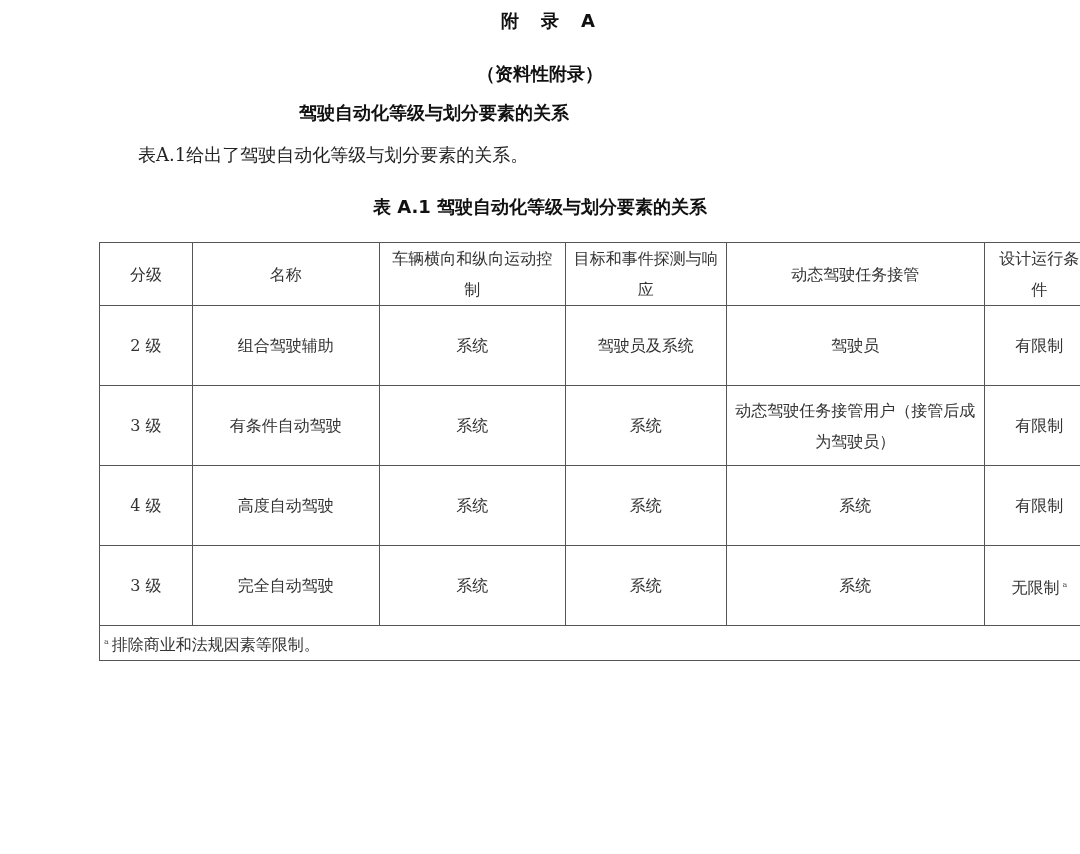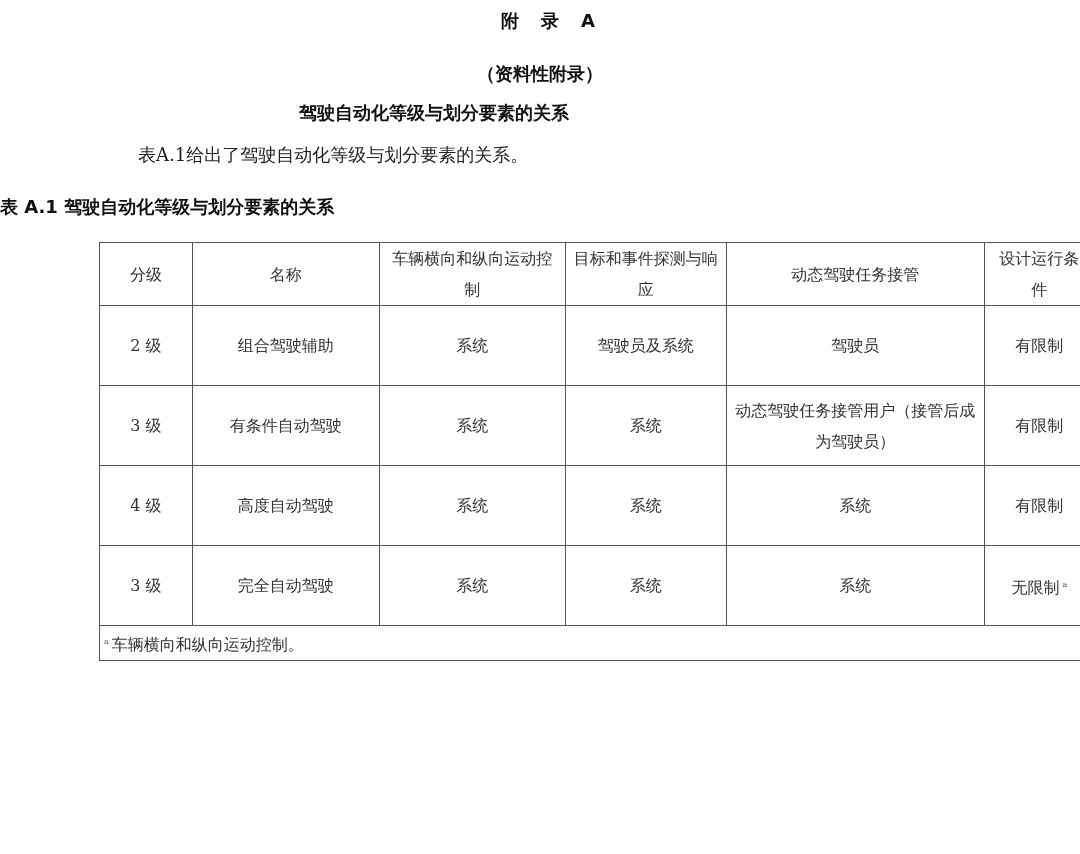--- a/index.html
+++ b/index.html
@@ -59,20 +59,21 @@
       font-family: "DejaVu Serif", "Liberation Serif", serif;
       font-size: 18px;
       color: #222;
       margin-left: 6px;
     }
     .table-caption {
       position: absolute;
       top: 195px;
       left: 0;
       width: 1080px;
+      text-align: center;
       font-family: "DejaVu Sans", "Liberation Sans", sans-serif;
       font-weight: bold;
       font-size: 18px;
       color: #111;
     }
     table.levels {
       position: absolute;
       top: 242px;
       left: 99px;
       width: 996px;
@@ -177,16 +178,16 @@
     </tr>
     <tr>
       <td>3 级</td>
       <td>完全自动驾驶</td>
       <td>系统</td>
       <td>系统</td>
       <td>系统</td>
       <td><span>无限制</span><sup class="note-mark">a</sup></td>
     </tr>
     <tr>
-      <td class="footnote-cell" colspan="6"><span class="footnote-mark">a</span><span>车辆横向和纵向运动控制。</span></td>
+      <td class="footnote-cell" colspan="6"><span class="footnote-mark">a</span><span>排除商业和法规因素等限制。</span></td>
     </tr>
   </tbody>
 </table>
 
 </body></html>

